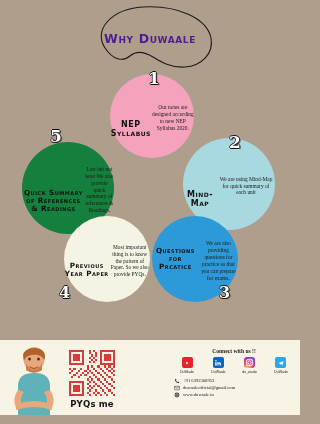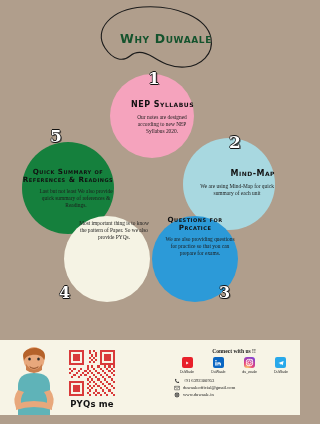--- a/index.html
+++ b/index.html
@@ -23,40 +23,39 @@
   .title-blob {
     position: absolute;
     left: 85px;
     top: 4px;
     width: 130px;
     height: 66px;
   }
   .title-blob svg { display: block; width: 100%; height: 100%; overflow: visible; }
   .title-text {
     position: absolute;
-    left: 16px; top: 0;
+    left: 0; top: 0;
     width: 130px; height: 66px;
     display: flex; align-items: center; justify-content: center;
     font-family: "DejaVu Sans", sans-serif;
     font-weight: 700;
     font-size: 12.5px;
     letter-spacing: 0.6px;
-    color: #14532d;
+    color: #4c1d95;
     font-variant: small-caps;
     text-align: center;
     transform: translateY(1px);
   }
 
   
   .circle {
     position: absolute;
     border-radius: 50%;
     display: flex;
-    flex-direction: column;
-    align-items: flex-end;
+    align-items: center;
     text-align: center;
   }
   .c-head {
     font-family: "DejaVu Sans", sans-serif;
     font-weight: 700;
     font-variant: small-caps;
     letter-spacing: 0.5px;
     color: #111;
     line-height: 1.12;
   }
@@ -213,20 +212,21 @@
   </div>
   <div class="num" id="num2">2</div>
 
   <div class="circle" id="circle1">
     <div class="c-head">NEP Syllabus</div>
     <div class="c-body">Our notes are designed according to new NEP Syllabus 2020.</div>
   </div>
   <div class="num" id="num1">1</div>
 
   <div class="circle" id="circle4">
+    <div class="c-head">Previous Year Paper</div>
     <div class="c-body">Most important thing is to know the pattern of Paper. So we also provide PYQs.</div>
   </div>
   <div class="num" id="num4">4</div>
 
   <div class="circle" id="circle3">
     <div class="c-head">Questions for Prcatice</div>
     <div class="c-body">We are also providing questions for practice so that you can prepare for exams.</div>
   </div>
   <div class="num" id="num3">3</div>
 

